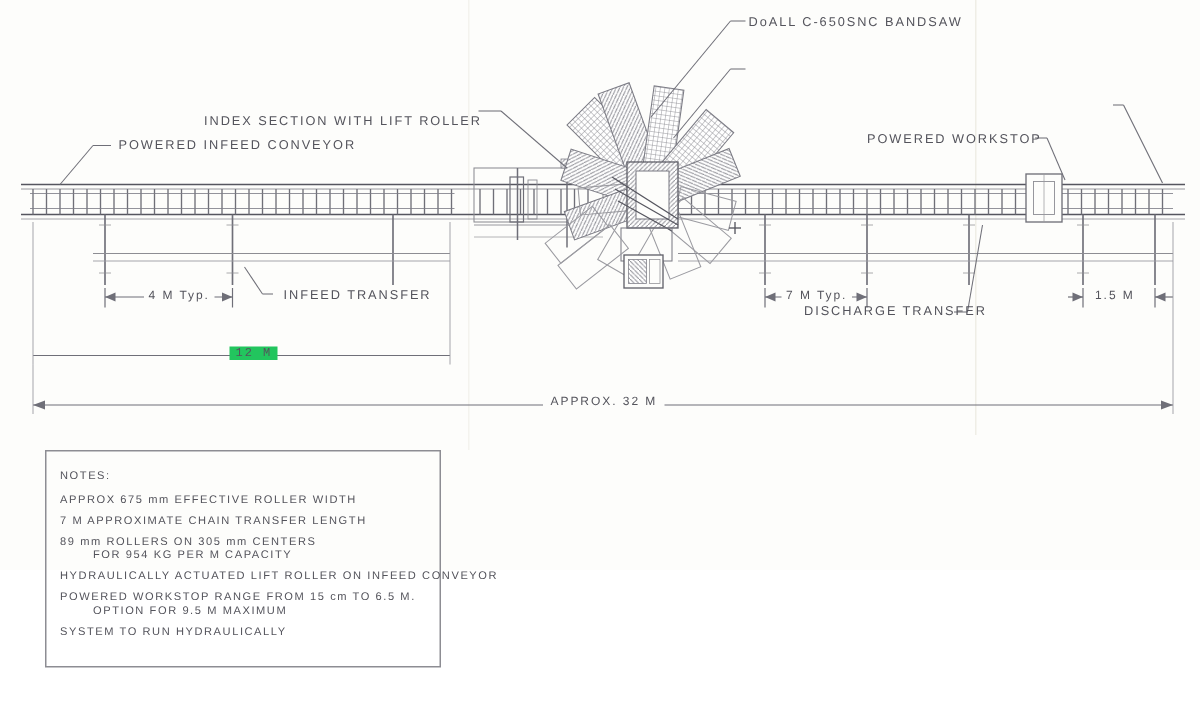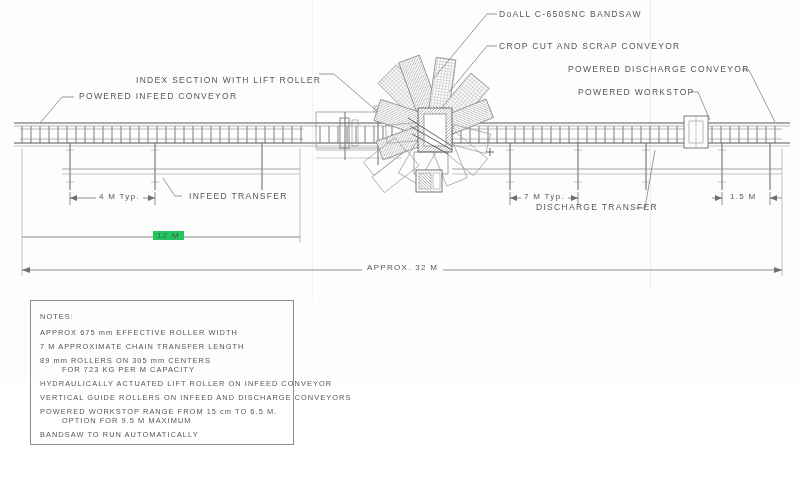--- a/index.html
+++ b/index.html
@@ -313,41 +313,38 @@
     <line x1="698" y1="92" x2="710" y2="120" stroke="#6f6f78" stroke-width="0.7"></line>
 
     <line x1="182" y1="196" x2="175" y2="196" stroke="#6f6f78" stroke-width="0.7"></line>
     <line x1="175" y1="196" x2="163" y2="178" stroke="#6f6f78" stroke-width="0.7"></line>
 
     <line x1="636" y1="208" x2="645" y2="208" stroke="#6f6f78" stroke-width="0.7"></line>
     <line x1="645" y1="208" x2="655" y2="150" stroke="#6f6f78" stroke-width="0.7"></line>
   </svg>
 
   <div class="lbl" style="left:499px;top:9px;">DoALL C-650SNC BANDSAW</div>
-  <div class="lbl" style="left:499px;top:41px;">CROP CUT AND SCRAP CONVEYOR</div>
-  <div class="lbl" style="left:568px;top:64px;">POWERED DISCHARGE CONVEYOR</div>
   <div class="lbl" style="left:578px;top:87px;">POWERED WORKSTOP</div>
   <div class="lbl" style="left:136px;top:75px;">INDEX SECTION WITH LIFT ROLLER</div>
   <div class="lbl" style="left:79px;top:91px;">POWERED INFEED CONVEYOR</div>
   <div class="lbl" style="left:189px;top:191px;">INFEED TRANSFER</div>
   <div class="lbl" style="left:524px;top:202px;padding-left:12px;">DISCHARGE TRANSFER</div>
 
   <div class="dim" style="left:96px;top:192px;background:#fdfdfb;padding:0 3px;">4 M Typ.</div>
-  <div class="dim" style="left:153px;top:231px;background:#22c55e;padding:0 4px;">12 M</div>
+  <div class="dim" style="left:153px;top:231px;background:#22c55e;padding:0 4px;font-family:Liberation Mono, monospace;">12 M</div>
   <div class="dim" style="left:521px;top:192px;background:#fdfdfb;padding:0 3px;">7 M Typ.</div>
   <div class="dim" style="left:727px;top:192px;background:#fdfdfb;padding:0 3px;">1.5 M</div>
   <div class="dim" style="left:362px;top:263px;background:#fdfdfb;padding:0 5px;">APPROX. 32 M</div>
 
   <div id="notes"></div>
   <div id="notesText">
     <div class="nline title">NOTES:</div>
     <div class="nline">APPROX 675 mm EFFECTIVE ROLLER WIDTH</div>
     <div class="nline">7 M APPROXIMATE CHAIN TRANSFER LENGTH</div>
     <div class="nline tight">89 mm ROLLERS ON 305 mm CENTERS</div>
-    <div class="nline indent">FOR 723 KG PER M CAPACITY</div>
+    <div class="nline indent">FOR 954 KG PER M CAPACITY</div>
     <div class="nline">HYDRAULICALLY ACTUATED LIFT ROLLER ON INFEED CONVEYOR</div>
-    <div class="nline">VERTICAL GUIDE ROLLERS ON INFEED AND DISCHARGE CONVEYORS</div>
     <div class="nline tight">POWERED WORKSTOP RANGE FROM 15 cm TO 6.5 M.</div>
     <div class="nline indent">OPTION FOR 9.5 M MAXIMUM</div>
-    <div class="nline" style="margin-top:5px;">BANDSAW TO RUN AUTOMATICALLY</div>
+    <div class="nline" style="margin-top:5px;">SYSTEM TO RUN HYDRAULICALLY</div>
   </div>
 
 </div>
 
 </body></html>

